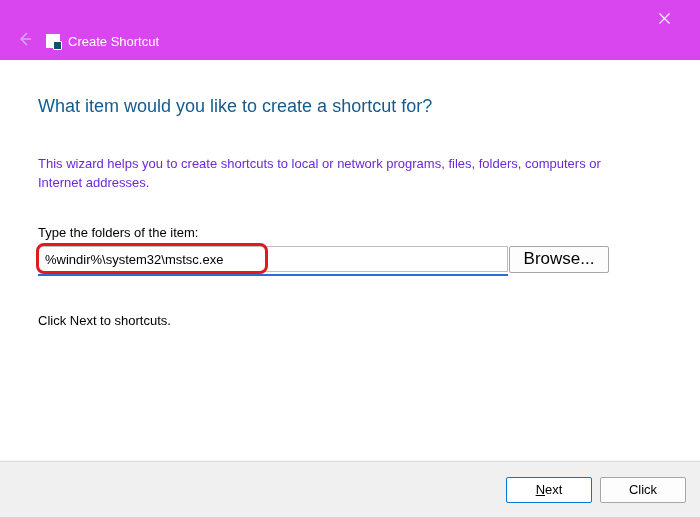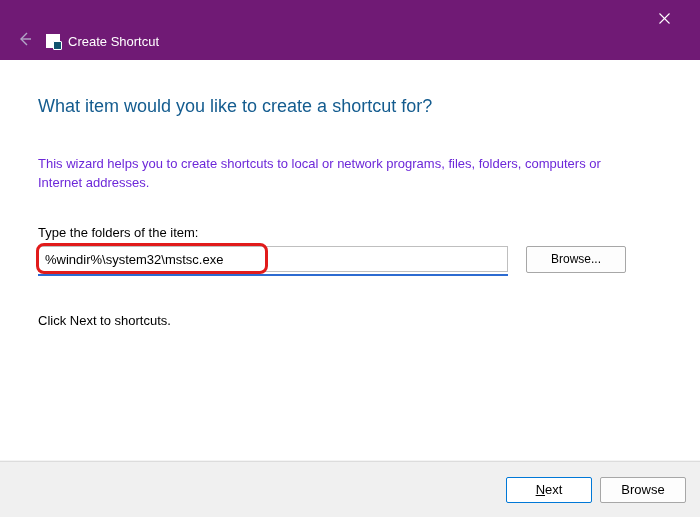--- a/index.html
+++ b/index.html
@@ -10,21 +10,21 @@
     body {
       font-family: "Segoe UI", Tahoma, sans-serif;
       font-size: 13px;
       background: #fff;
       width: 700px;
       height: 517px;
       overflow: hidden;
       position: relative;
     }
     .titlebar {
-      background: #701a75;
+      background: #d946ef;
       color: #fff;
       height: 60px;
       display: flex;
       align-items: center;
       padding: 0 12px;
       position: relative;
     }
     .close-btn {
       position: absolute;
       top: 4px;
@@ -89,21 +89,21 @@
       margin-bottom: 32px;
       max-width: 580px;
     }
     .field-label {
       font-size: 13px;
       margin-bottom: 6px;
     }
     .input-row {
       display: flex;
       align-items: center;
-      gap: 18px;
+      gap: 1px;
       margin-bottom: 40px;
     }
     .location-wrap {
       position: relative;
       flex: 1;
       max-width: 470px;
     }
     .location-input {
       width: 100%;
       height: 26px;
@@ -130,21 +130,21 @@
       border: 3px solid #e11b1b;
       border-radius: 8px;
       pointer-events: none;
     }
     .browse-btn {
       width: 100px;
       height: 27px;
       border: 1px solid #a7a7a7;
       background: #fdfdfd;
       font-family: inherit;
-      font-size: 12px;
+      font-size: 17px;
       cursor: pointer;
       border-radius: 2px;
     }
     .continue-text {
       font-size: 13px;
     }
     .footer {
       position: absolute;
       left: 0;
       right: 0;
@@ -216,14 +216,14 @@
       <div class="highlight-box"></div>
     </div>
     <button class="browse-btn">Browse...</button>
   </div>
   <div class="continue-text">Click Next to shortcuts.</div>
 </div>
 
 <div class="footer-separator-top"></div>
 <div class="footer">
   <button class="next-btn"><span class="mnemonic">N</span><span>ext</span></button>
-  <button class="cancel-btn">Browse</button>
+  <button class="cancel-btn">Click</button>
 </div>
 
 </body></html>

